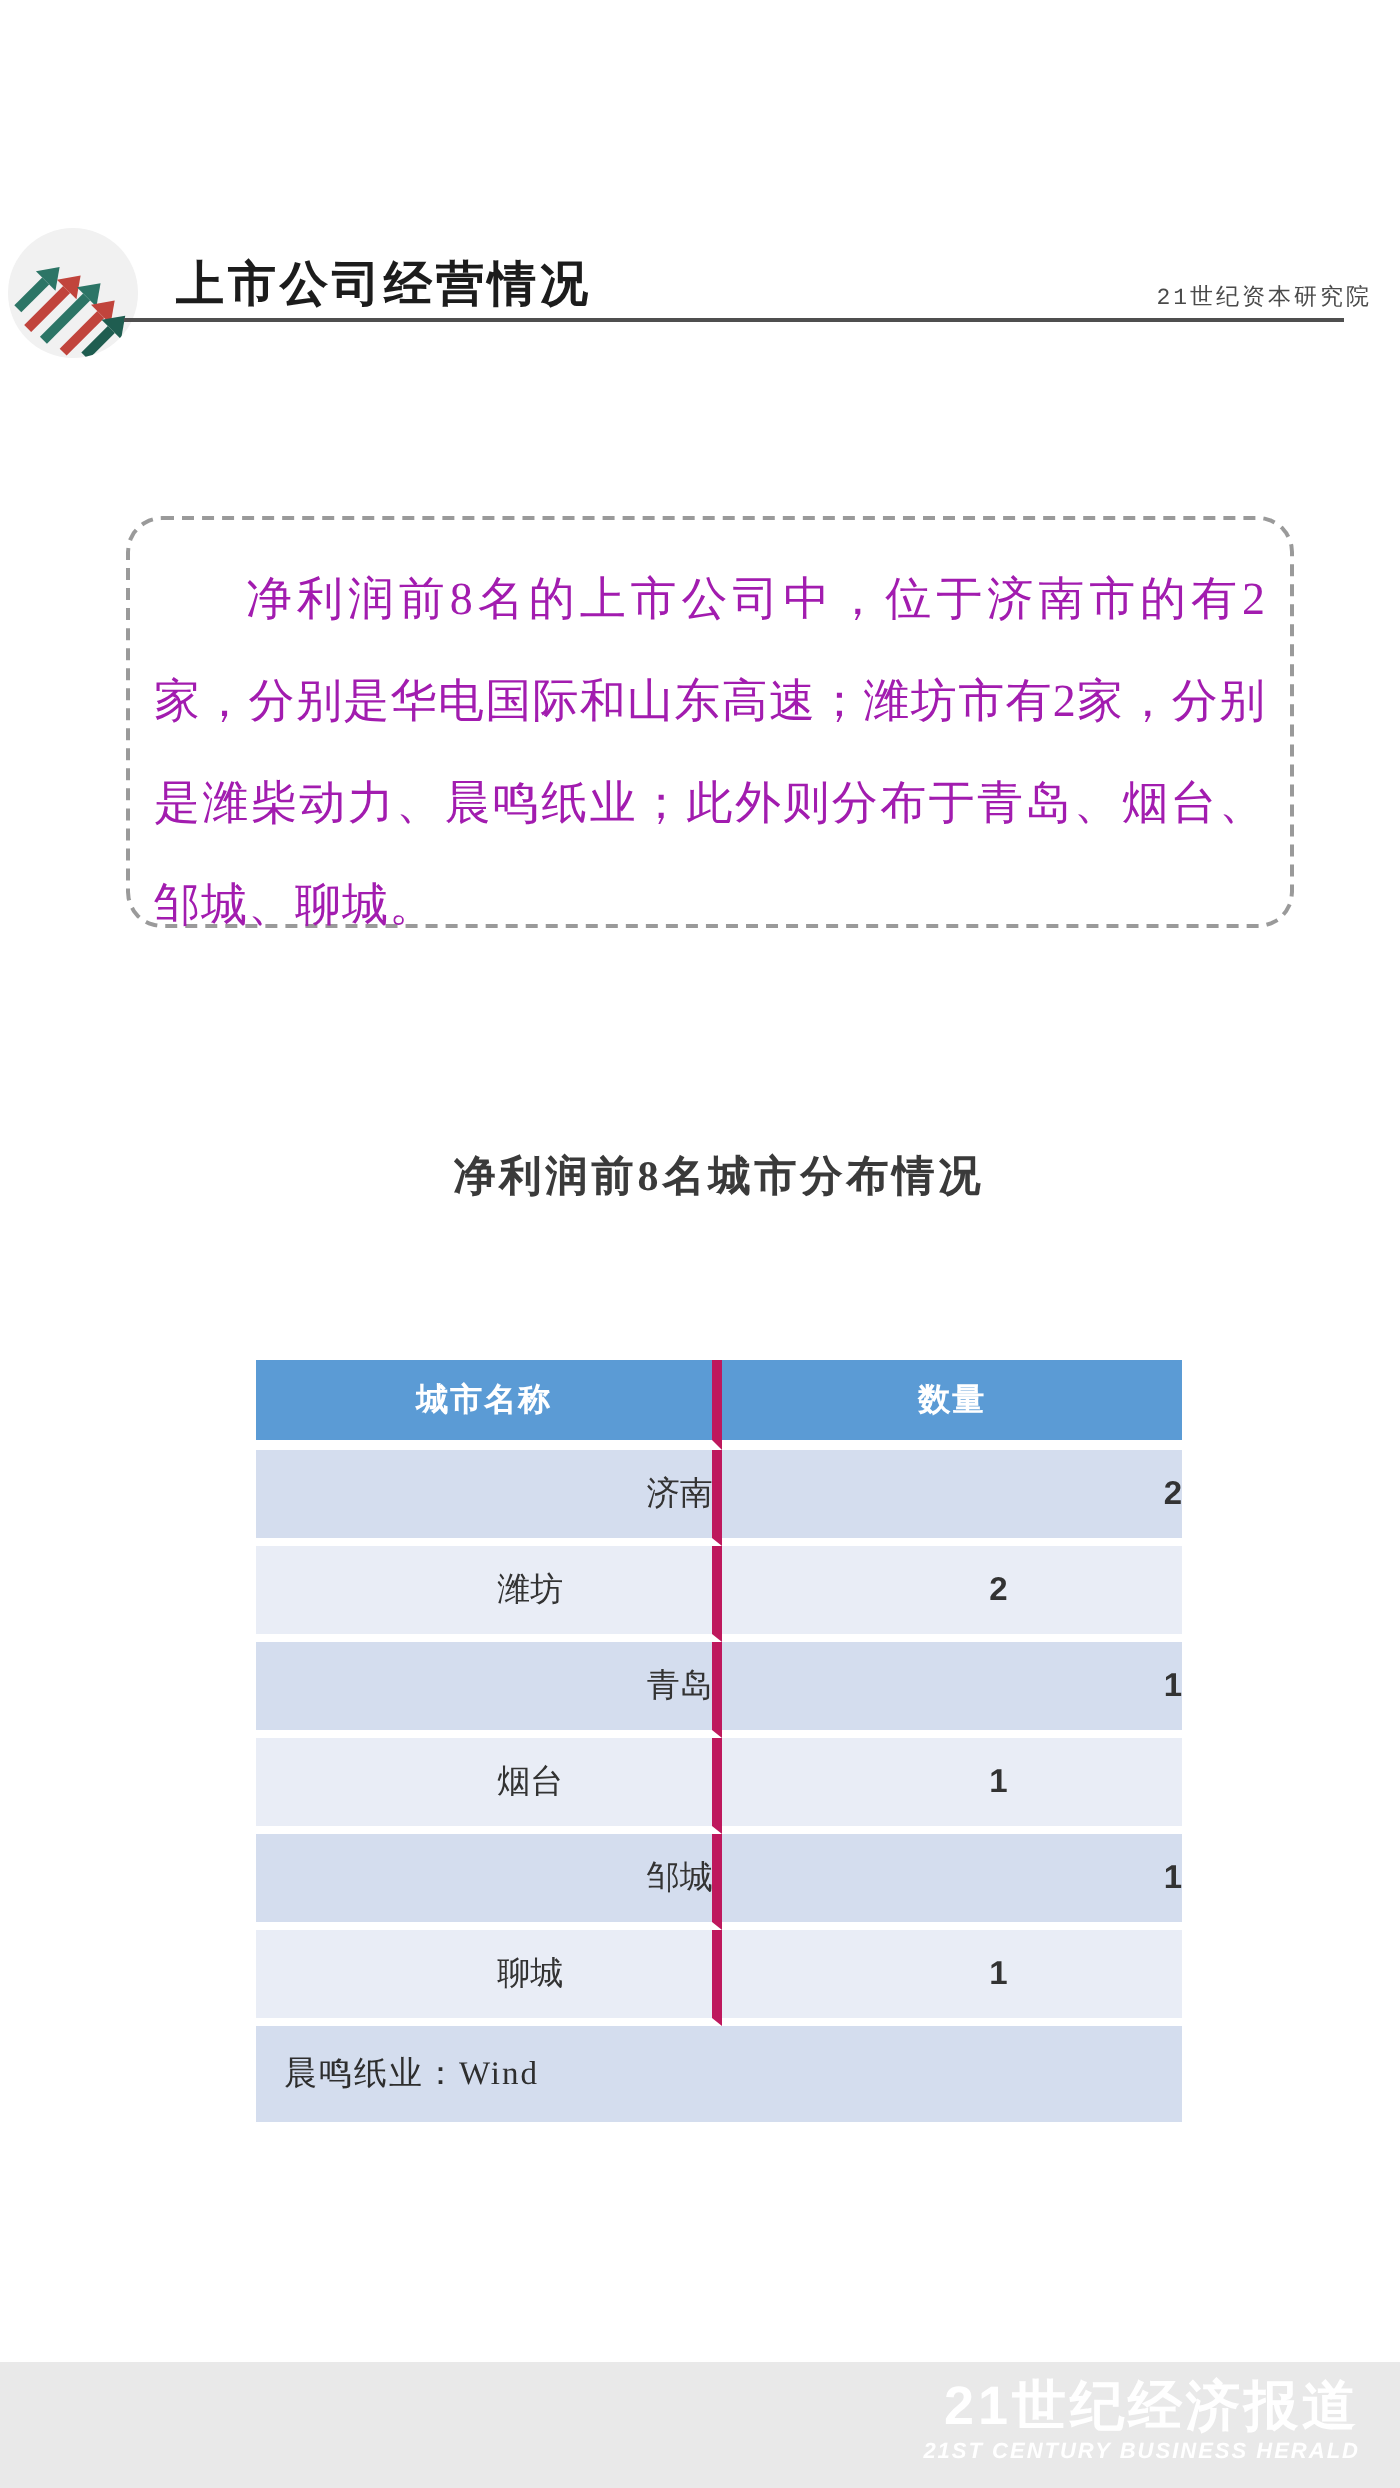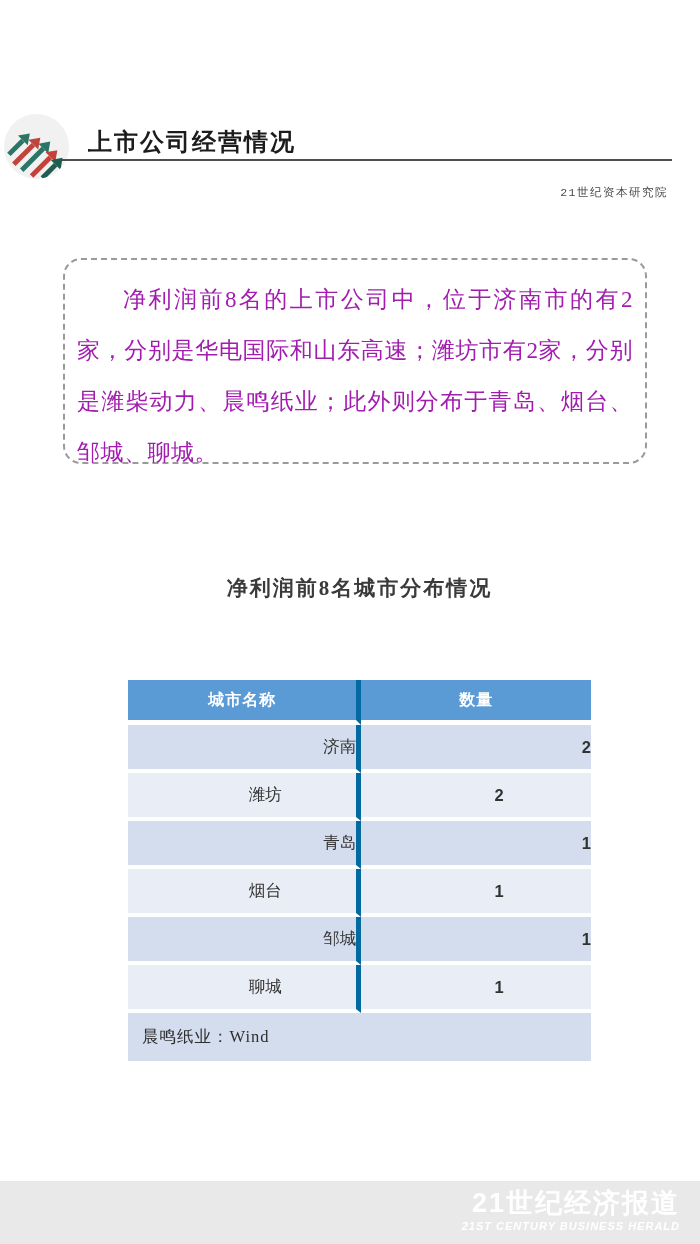--- a/index.html
+++ b/index.html
@@ -20,23 +20,23 @@
   }
 
   
   .logo{position:absolute;left:3px;top:113px;width:67px;height:67px;}
   .doc-title{
     position:absolute;left:88px;top:126px;
     font-family:"Liberation Serif","DejaVu Serif",serif;
     font-size:24px;font-weight:bold;color:#1c1c1c;letter-spacing:2px;
   }
   .org-label{
-    position:absolute;right:32px;top:141px;
+    position:absolute;right:14px;top:141px;
     font-family:Liberation Mono, monospace;
-    font-size:11.5px;color:#4a4a4a;letter-spacing:1.5px;margin-top:44px;
+    font-size:11.5px;color:#4a4a4a;letter-spacing:1.5px;
   }
   .header-rule{
     position:absolute;left:62px;top:159px;width:610px;height:2px;
     background:#4f4f4f;
   }
 
   
   .summary-box{
     position:absolute;left:63px;top:258px;width:584px;height:206px;
     border:2px dashed #9a9a9a;border-radius:18px;
@@ -64,21 +64,21 @@
     font-size:16px;font-weight:bold;letter-spacing:1px;
     height:45px;text-align:center;vertical-align:middle;
     border-bottom:5px solid #fff;
   }
   .city-table td{
     font-size:16.5px;color:#333333;
     height:48px;text-align:center;vertical-align:middle;
     border-bottom:4px solid #fff;
   }
   .city-table th:first-child,
-  .city-table td.city-cell{border-right:5px solid #0369a1;}
+  .city-table td.city-cell{border-right:5px solid #be185d;}
   .city-table tr.band-dark td{background:var(--band-dark);text-align:right;}
   .city-table tr.band-light td{background:var(--band-light);padding-left:46px;}
   .city-table td.city-cell{
     font-family:"Liberation Serif","DejaVu Serif",serif;
   }
   .city-table td.count-cell{font-weight:600;}
   .city-table tr.source-row td{
     background:var(--band-dark);
     text-align:left;padding-left:14px;border-bottom:none;
     font-family:"Liberation Serif","DejaVu Serif",serif;

